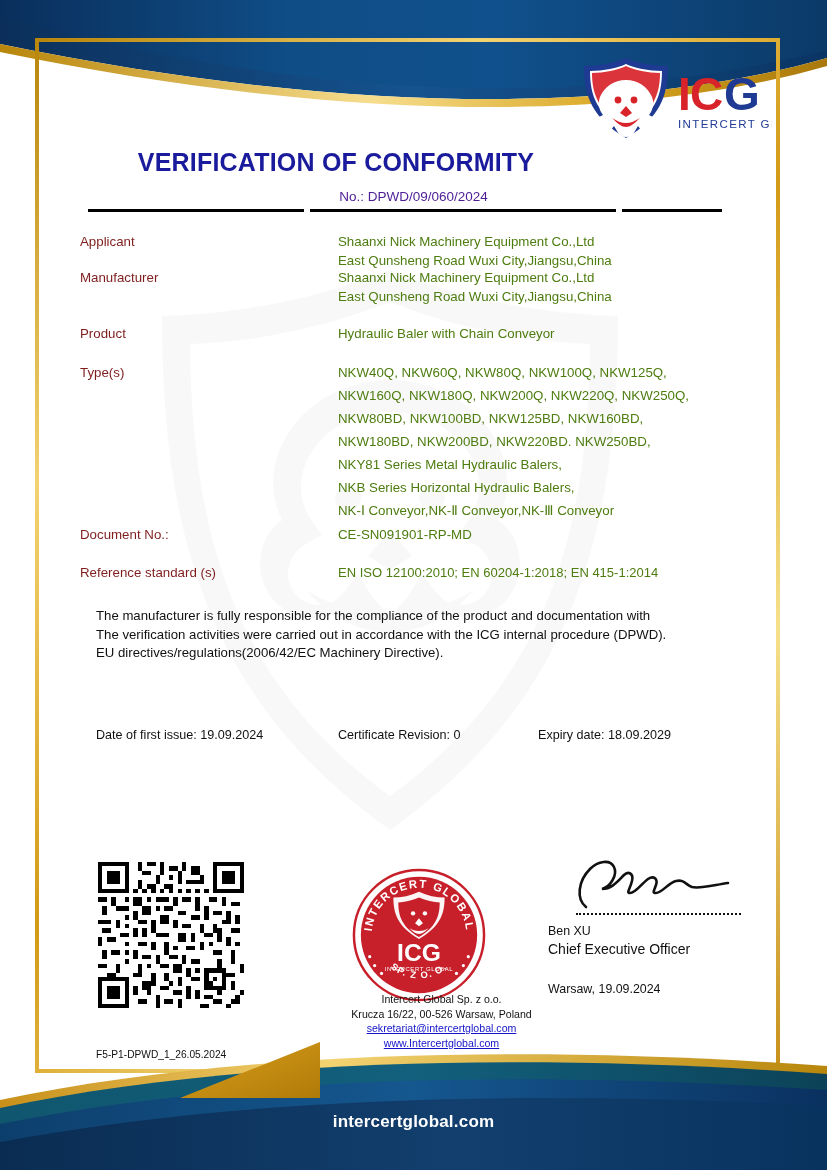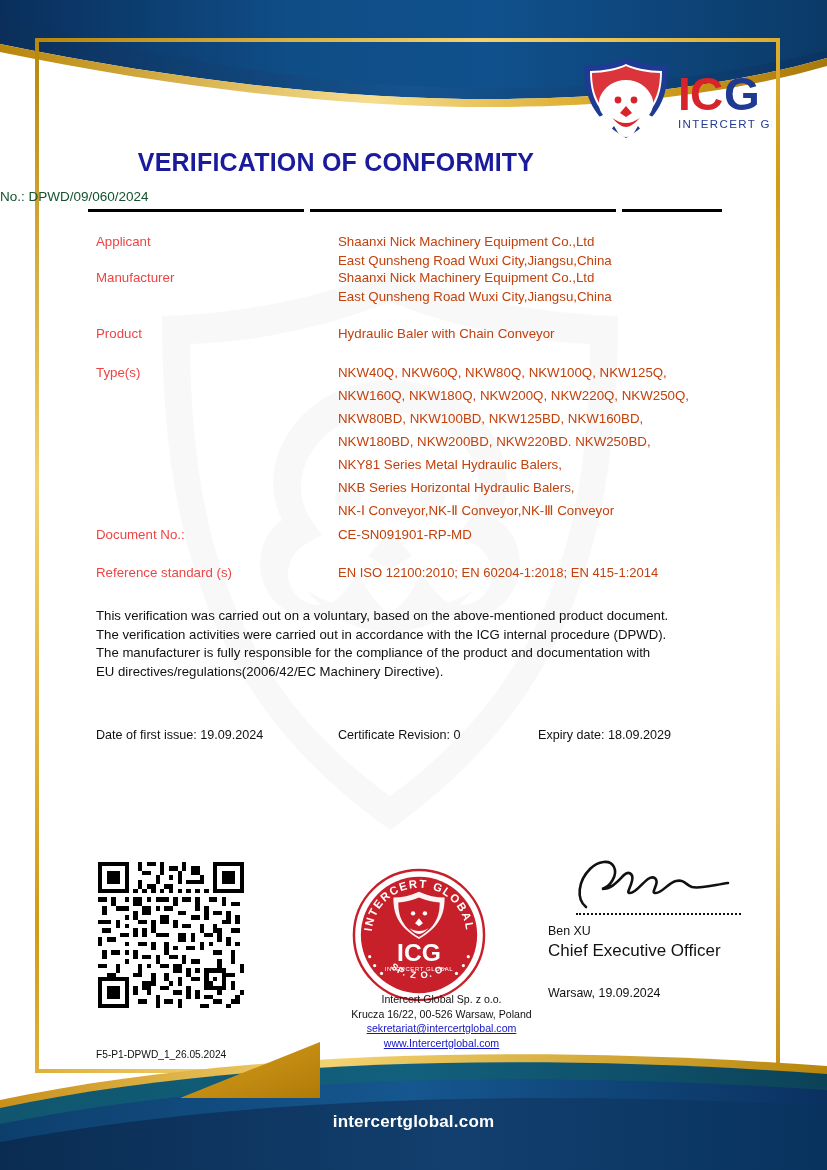--- a/index.html
+++ b/index.html
@@ -32,32 +32,32 @@
 
   
   .logo{position:absolute;right:55px;top:52px;width:200px;height:92px;}
 
   .title{
     position:absolute;left:0;top:148px;width:672px;text-align:center;
     font-size:25px;font-weight:bold;letter-spacing:.2px;
     color:#1a1a9c;font-family:"Liberation Sans",sans-serif;
   }
   .certno{
-    position:absolute;left:0;top:189px;width:827px;
-    font-size:13.5px;color:#14532d;
+    position:absolute;left:0;top:189px;width:827px;text-align:center;
+    font-size:13.5px;color:#4c1d95;
   }
   .rules{position:absolute;left:88px;top:209px;width:634px;height:4px;}
   .rules i{position:absolute;top:0;height:3px;background:#000;display:block;}
   .r1{left:0;width:216px;}
   .r2{left:222px;width:306px;}
   .r3{left:534px;width:100px;}
 
   .row{position:absolute;left:0;width:827px;}
-  .lbl{position:absolute;left:96px;font-size:13.3px;color:#ef4444;white-space:nowrap;}
-  .val{position:absolute;left:338px;font-size:13.3px;color:#c2410c;white-space:nowrap;}
+  .lbl{position:absolute;left:80px;font-size:13.3px;color:#7f1d1d;white-space:nowrap;}
+  .val{position:absolute;left:338px;font-size:13.3px;color:#4d7c0f;white-space:nowrap;}
   .val.sm{font-size:13px;}
 
   .para{
     position:absolute;left:96px;top:607px;width:622px;
     font-size:13.2px;color:#111;line-height:18.5px;text-align:justify;
   }
   .para div{white-space:nowrap;}
 
   .dates{position:absolute;top:728px;left:0;width:827px;font-size:12.6px;color:#111;}
   .dates span{position:absolute;white-space:nowrap;}
@@ -69,21 +69,21 @@
   
   .seal{position:absolute;left:350px;top:866px;width:138px;height:138px;}
 
   
   .sig{position:absolute;left:548px;top:855px;width:220px;text-align:left;}
   .sig-mark{width:180px;height:58px;margin:0 auto;display:block;}
   .sig-dots{
     width:165px;margin:0 auto;border-top:2.2px dotted #111;height:1px;
   }
   .sig-name{font-size:12.4px;color:#111;margin-top:8px;}
-  .sig-role{font-size:17px;color:#111;margin-top:3px;}
+  .sig-role{font-size:14px;color:#111;margin-top:3px;}
   .sig-place{font-size:12.4px;color:#111;margin-top:25px;}
 
   
   .contact{
     position:absolute;left:0;top:992px;width:827px;text-align:center;
     font-size:10.6px;color:#111;line-height:14.6px;padding-left:28px;
   }
   .contact a{color:#1414c8;text-decoration:underline;}
 
   .formcode{
@@ -231,23 +231,22 @@
     <span class="lbl">Document No.:</span>
     <span class="val">CE-SN091901-RP-MD</span>
   </div>
 
   <div class="row" style="top:565px;">
     <span class="lbl">Reference standard (s)</span>
     <span class="val sm">EN ISO 12100:2010; EN 60204-1:2018; EN 415-1:2014</span>
   </div>
 
   <div class="para">
-    <div>This verification was carried out on a voluntary, based on the above-mentioned product document.</div>
+    <div>The manufacturer is fully responsible for the compliance of the product and documentation with</div>
     <div>The verification activities were carried out in accordance with the ICG internal procedure (DPWD).</div>
-    <div>The manufacturer is fully responsible for the compliance of the product and documentation with</div>
     <div>EU directives/regulations(2006/42/EC Machinery Directive).</div>
   </div>
 
   <div class="dates">
     <span class="d1">Date of first issue: 19.09.2024</span>
     <span class="d2">Certificate Revision: 0</span>
     <span class="d3">Expiry date: 18.09.2029</span>
   </div>
 
   <svg class="qr" viewBox="0 0 33 33" shape-rendering="crispEdges">

